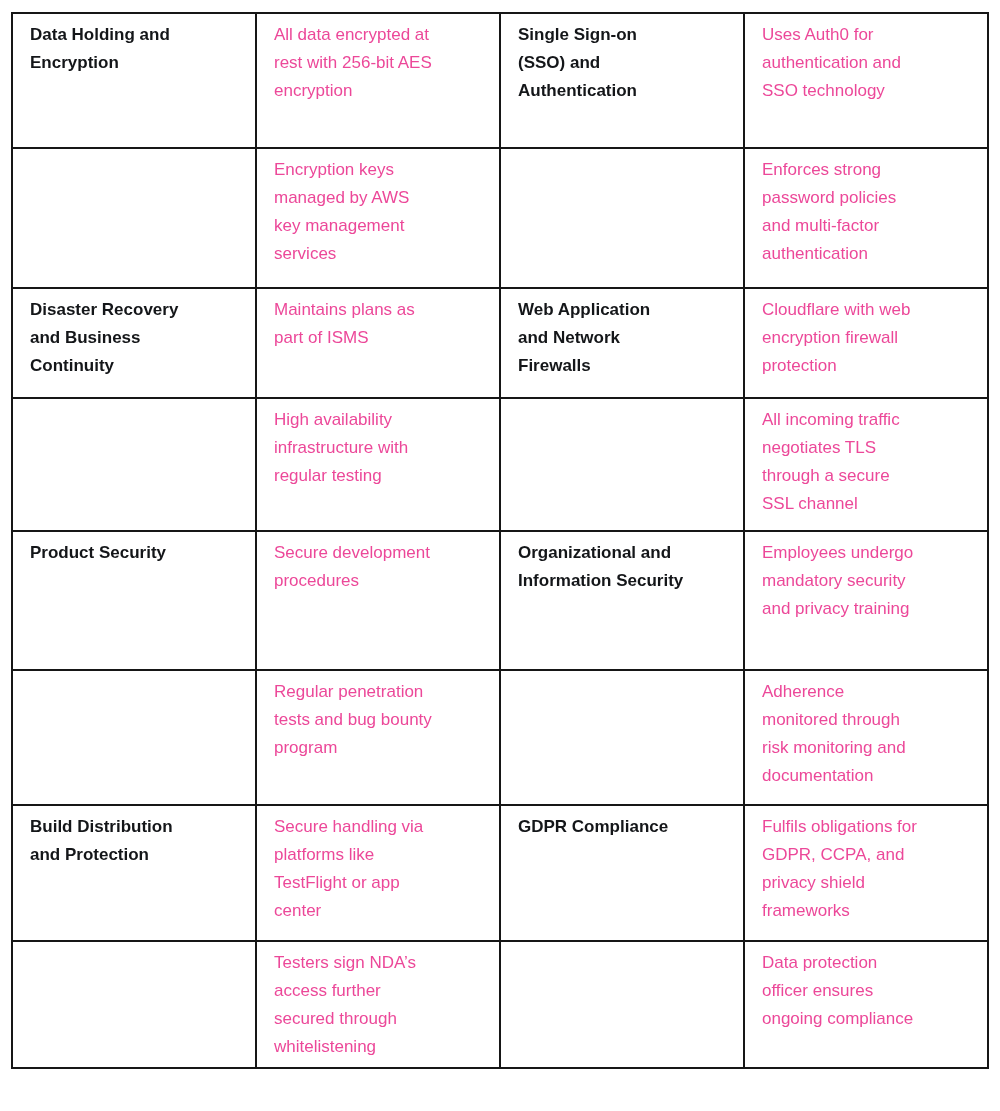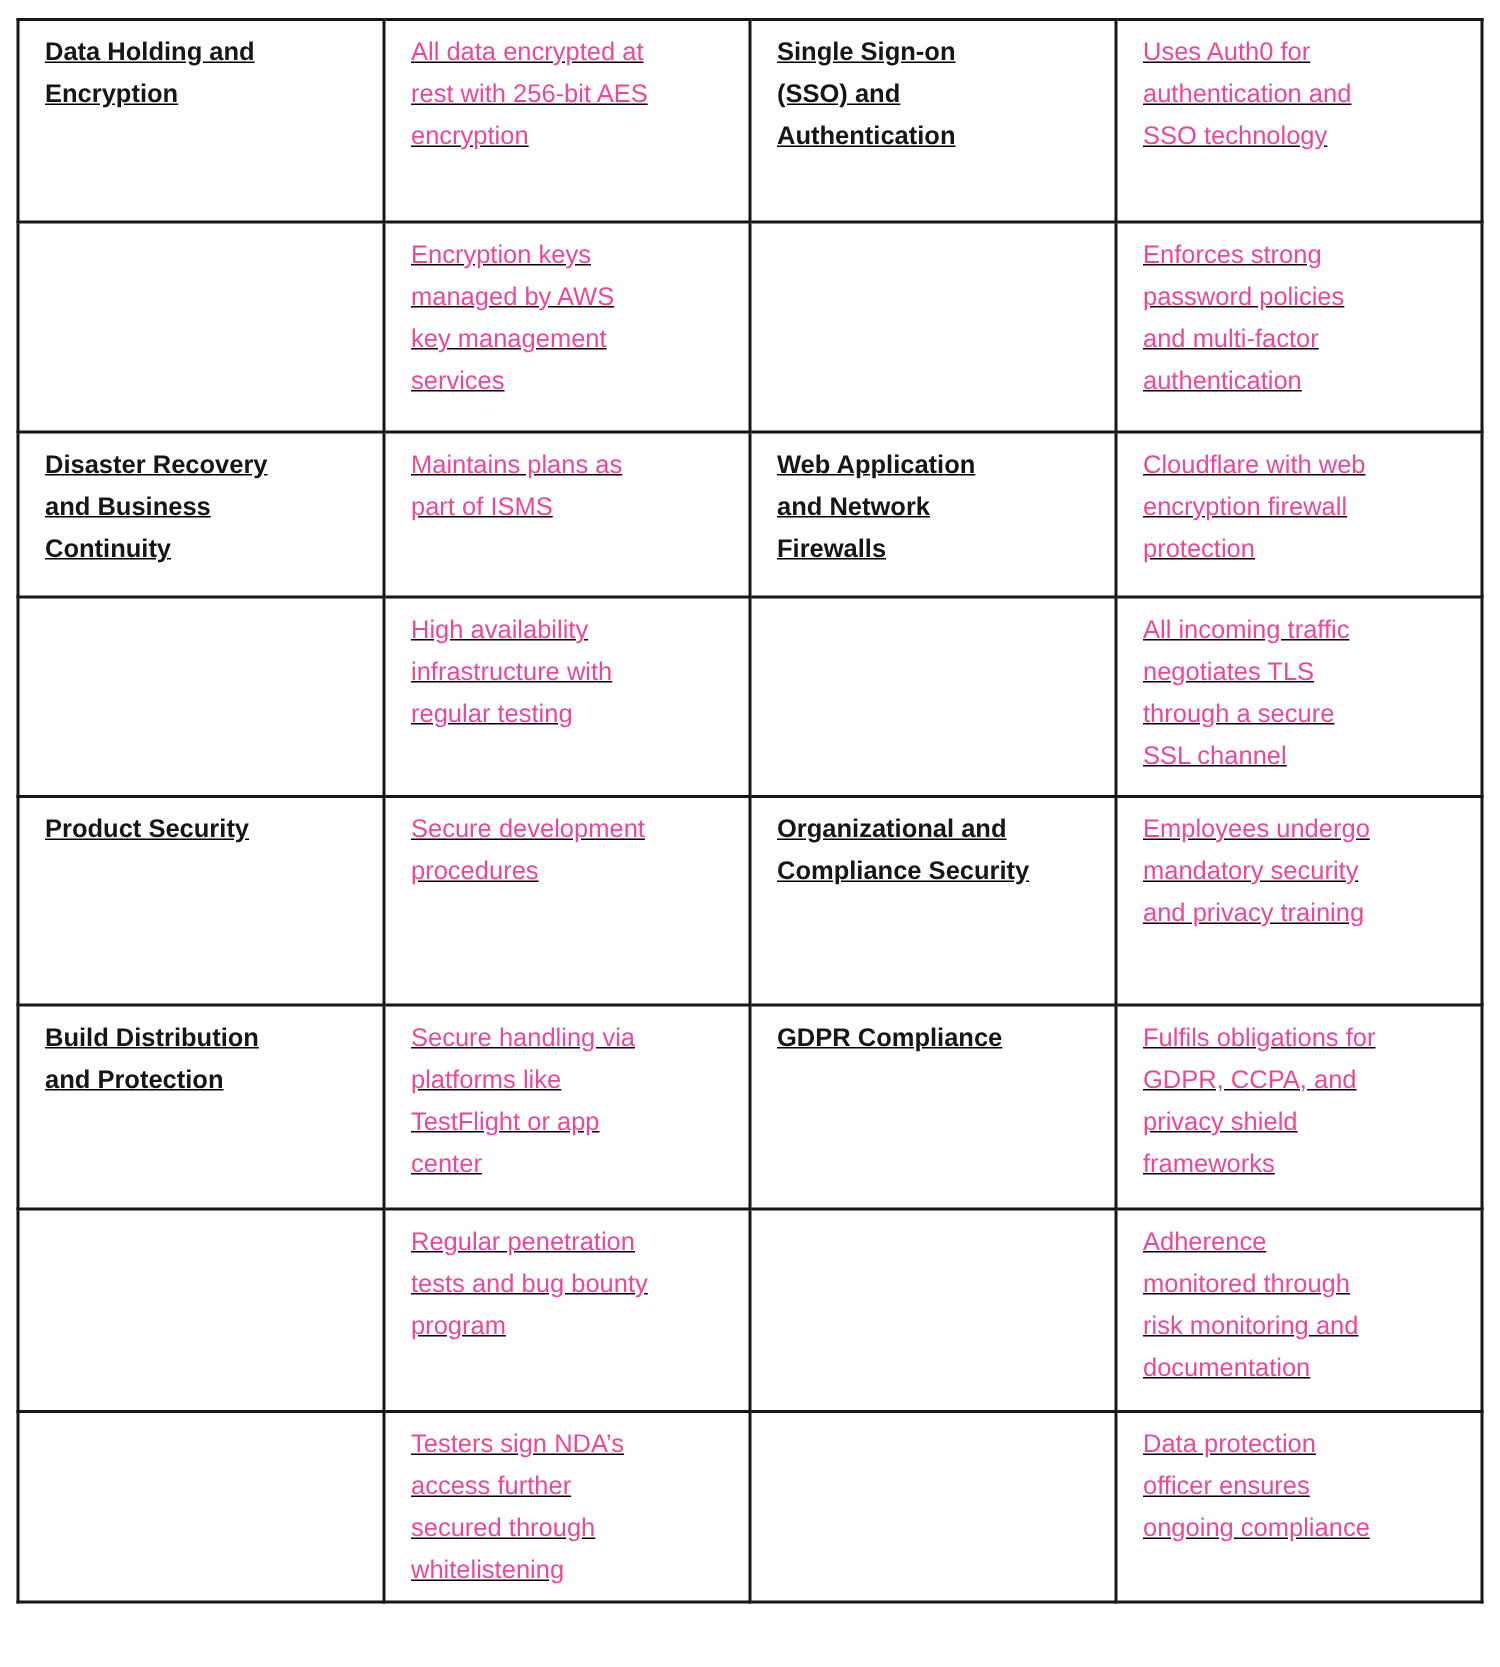--- a/index.html
+++ b/index.html
@@ -15,21 +15,20 @@
     width: 1000px;
     height: 1111px;
     background: #ffffff;
     overflow: hidden;
   }
   table.features {
     border-collapse: collapse;
     table-layout: fixed;
     width: 978px;
     margin: 12px 0 0 11px;
-    text-decoration: underline;
   }
   table.features td {
     border: 2px solid #161616;
     vertical-align: top;
     padding: 7px 8px 6px 17px;
     font-size: 17px;
     line-height: 28px;
     color: #ec4899;
     white-space: pre-line;
     overflow: hidden;
@@ -98,48 +97,48 @@
         <td>All incoming traffic
 negotiates TLS
 through a secure
 SSL channel</td>
       </tr>
       <tr style="height:139px">
         <td class="cat">Product Security</td>
         <td>Secure development
 procedures</td>
         <td class="cat">Organizational and
-Compliance Security</td>
+Information Security</td>
         <td>Employees undergo
 mandatory security
 and privacy training</td>
+      </tr>
+      <tr style="height:135px">
+        <td class="cat"></td>
+        <td>Regular penetration
+tests and bug bounty
+program</td>
+        <td class="cat"></td>
+        <td>Adherence
+monitored through
+risk monitoring and
+documentation</td>
       </tr>
       <tr style="height:136px">
         <td class="cat">Build Distribution
 and Protection</td>
         <td>Secure handling via
 platforms like
 TestFlight or app
 center</td>
         <td class="cat">GDPR Compliance</td>
         <td>Fulfils obligations for
 GDPR, CCPA, and
 privacy shield
 frameworks</td>
-      </tr>
-      <tr style="height:135px">
-        <td class="cat"></td>
-        <td>Regular penetration
-tests and bug bounty
-program</td>
-        <td class="cat"></td>
-        <td>Adherence
-monitored through
-risk monitoring and
-documentation</td>
       </tr>
       <tr style="height:120px">
         <td class="cat"></td>
         <td>Testers sign NDA’s
 access further
 secured through
 whitelistening</td>
         <td class="cat"></td>
         <td>Data protection
 officer ensures

